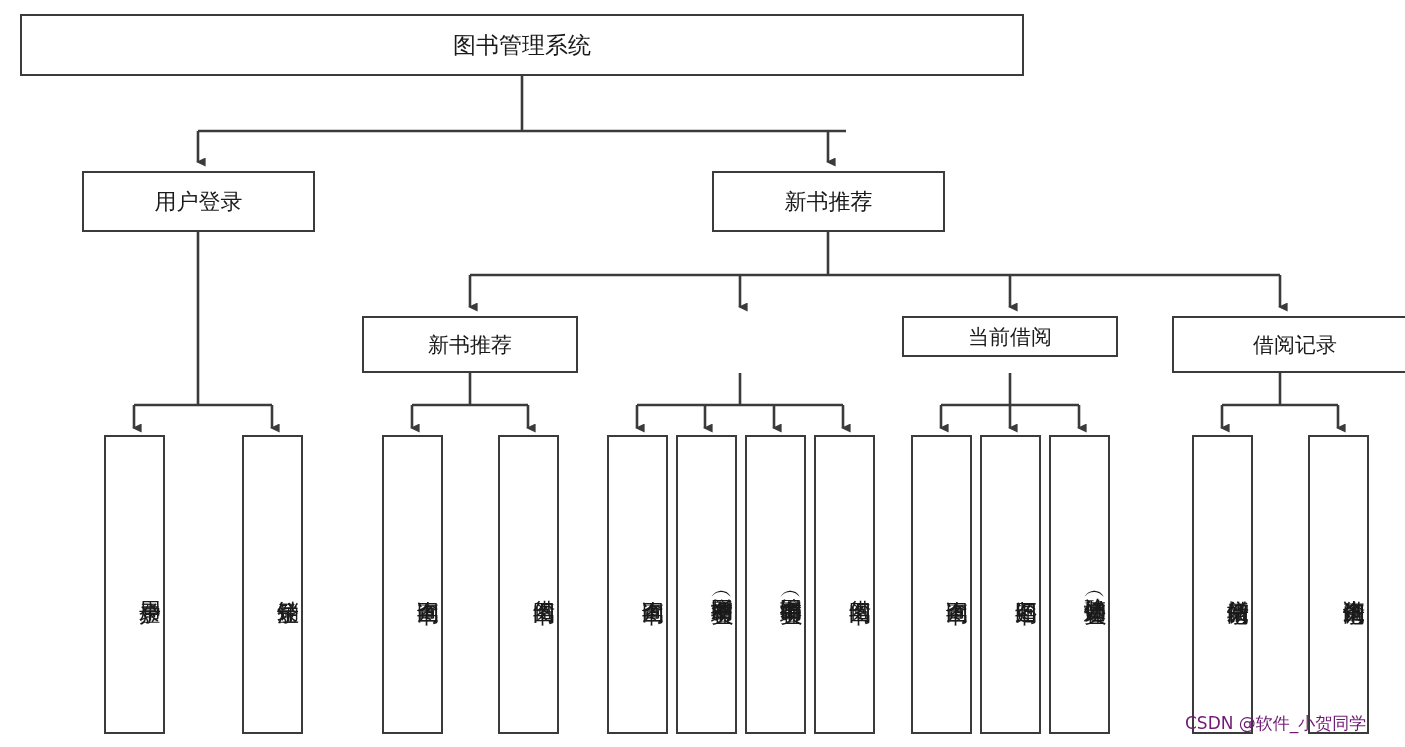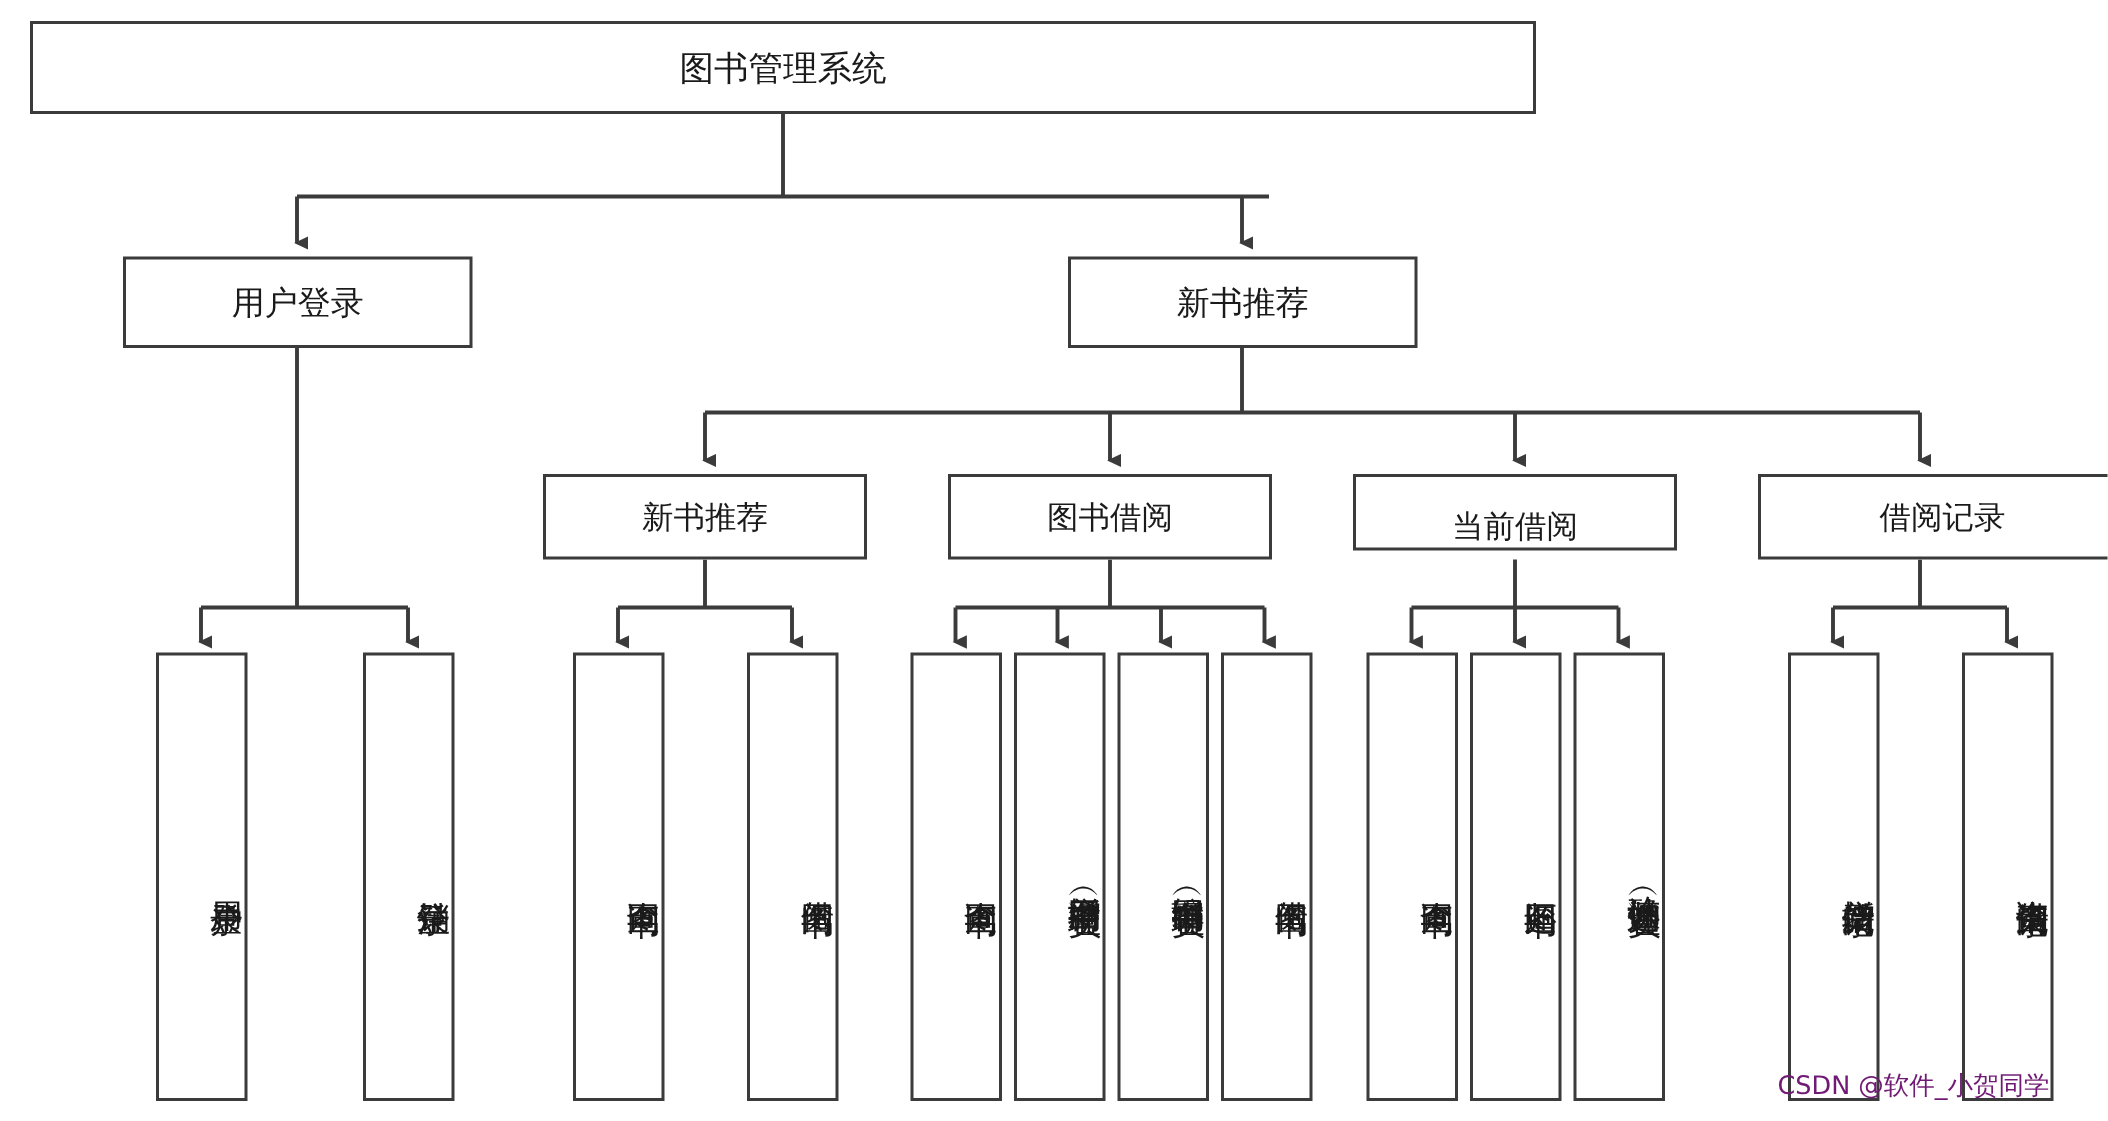--- a/index.html
+++ b/index.html
@@ -136,24 +136,21 @@
   <div class="node lvl2" style="left:82px; top:171px; width:233px; height:61px;">
     <span>用户登录</span>
   </div>
   <div class="node lvl2" style="left:712px; top:171px; width:233px; height:61px;">
     <span>新书推荐</span>
   </div>
 
   <div class="node lvl3" style="left:362px; top:316px; width:216px; height:57px;">
     <span>新书推荐</span>
   </div>
-  <div class="node lvl3" style="left:632px; top:316px; width:216px; height:57px;">
-    <span>图书借阅</span>
-  </div>
-  <div class="node lvl3" style="left:902px; top:316px; width:216px; height:51px;align-items:flex-end;">
+  <div class="node lvl3" style="left:902px; top:316px; width:216px; height:41px;">
     <span>当前借阅</span>
   </div>
   <div class="node lvl3" style="left:1172px; top:316px; width:246px; height:57px;">
     <span>借阅记录</span>
   </div>
 
   <div class="node leaf" style="left:104px; top:435px; width:61px; height:299px;">
     <span class="leaf-label">用户登录</span>
   </div>
   <div class="node leaf" style="left:242px; top:435px; width:61px; height:299px;">

